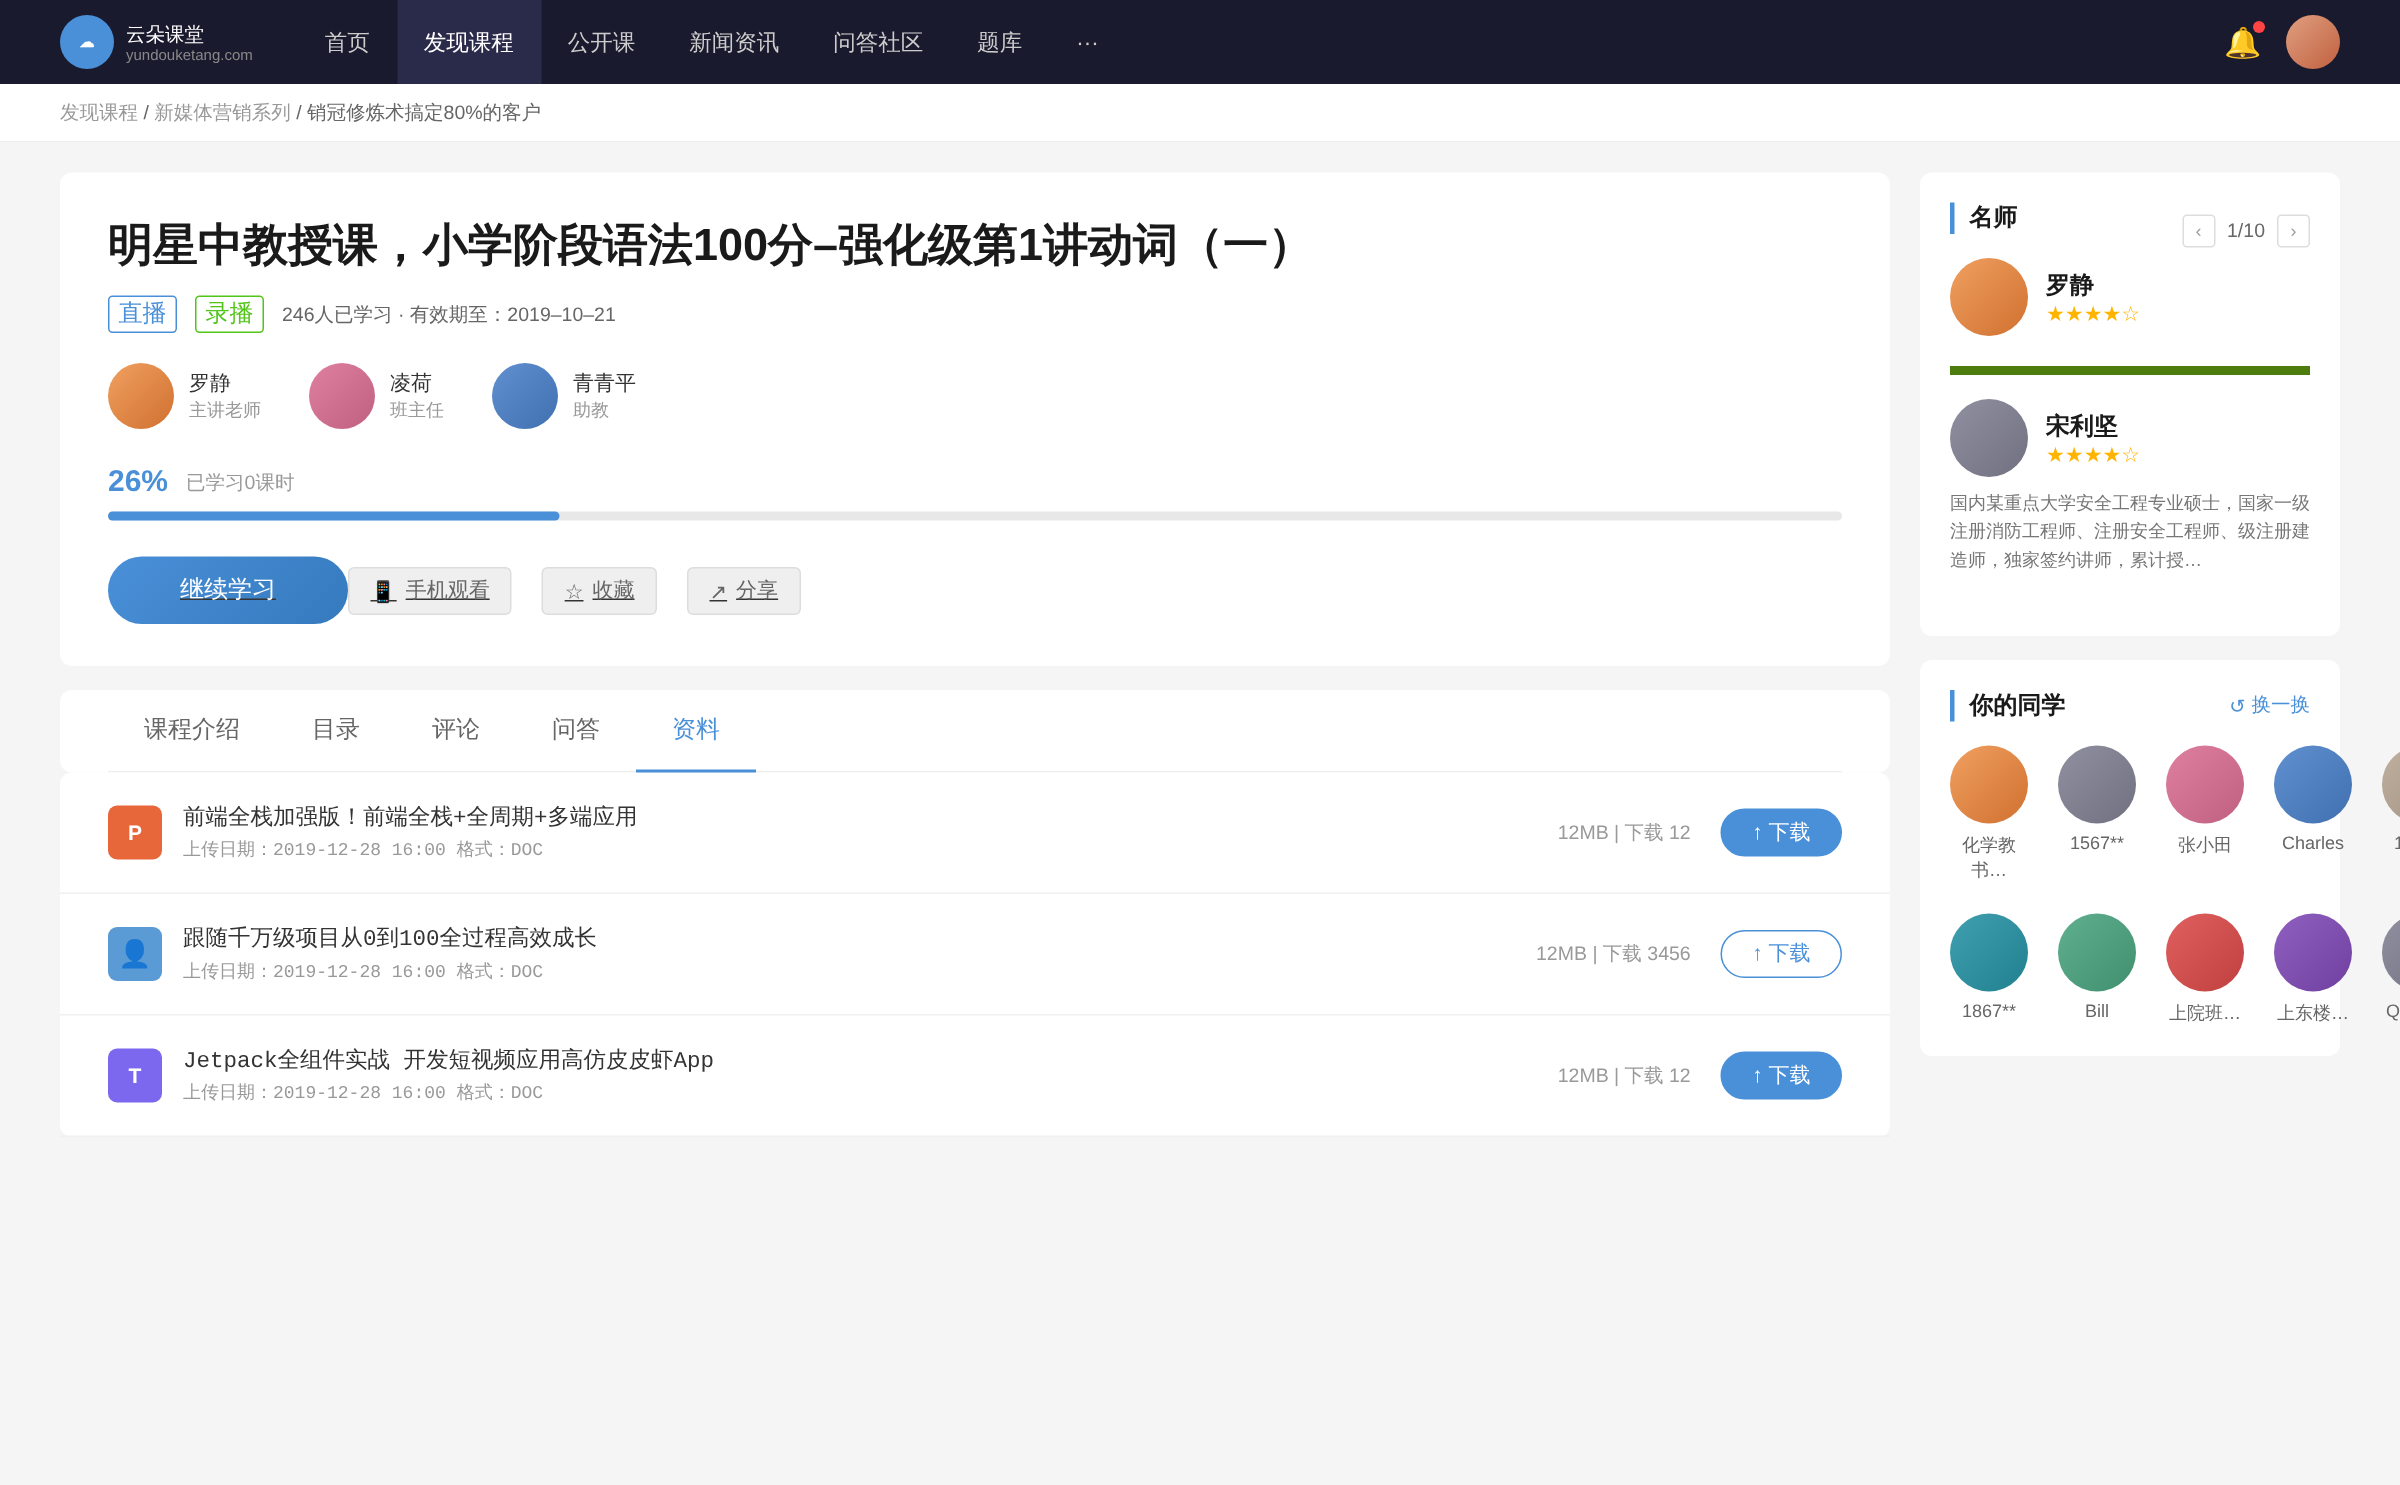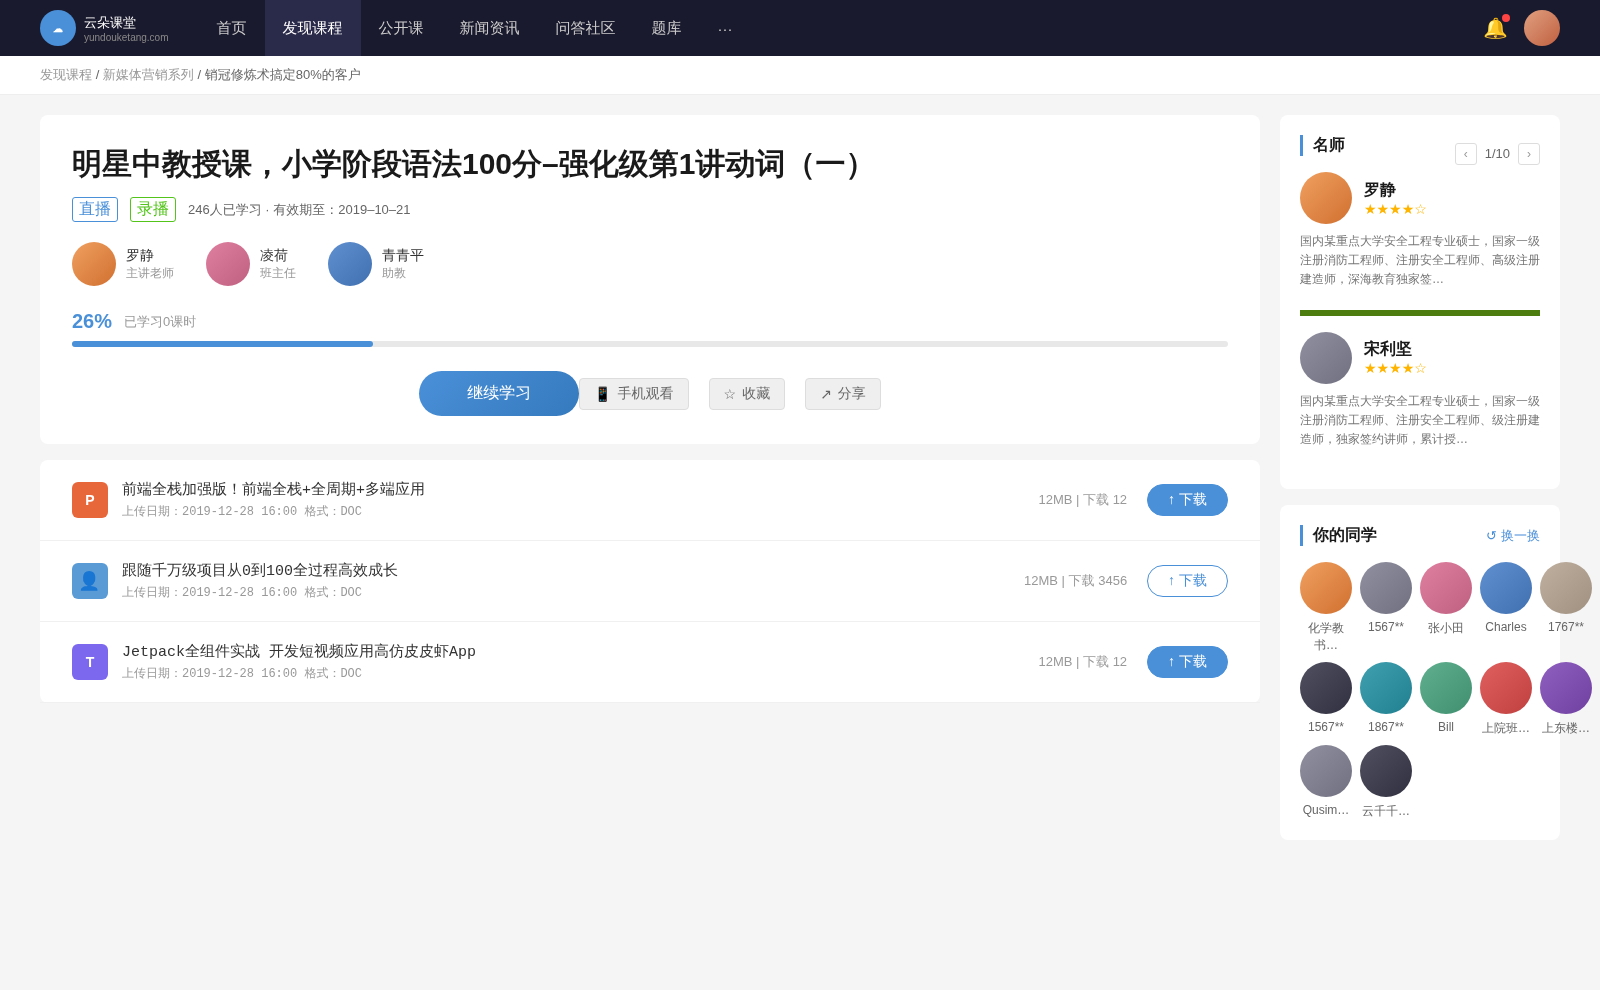--- a/index.html
+++ b/index.html
@@ -43,21 +43,21 @@
 
     
     .progress-section { margin-bottom: 24px; }
     .progress-header { display: flex; align-items: center; gap: 12px; margin-bottom: 8px; }
     .progress-pct { font-size: 20px; font-weight: bold; color: #4a90d9; }
     .progress-label { font-size: 13px; color: #999; }
     .progress-bar-bg { width: 100%; height: 6px; background: #e8e8e8; border-radius: 3px; }
     .progress-bar-fill { height: 6px; background: #4a90d9; border-radius: 3px; }
 
     
-    .actions { display: flex; align-items: center; justify-content: center; }
+    .actions { display: flex; align-items: center; justify-content: flex-start; text-decoration: underline; }
     .btn-continue { background: linear-gradient(135deg, #4a90d9, #357abd); color: white; border: none; border-radius: 24px; padding: 12px 48px; font-size: 16px; cursor: pointer; }
     .action-btns { display: flex; gap: 20px; }
     .action-btn { display: flex; align-items: center; gap: 6px; color: #666; font-size: 14px; cursor: pointer; border: 1px solid #ddd; border-radius: 4px; padding: 6px 14px; }
 
     
     .tabs-section { background: white; border-radius: 8px; padding: 0 32px; }
     .tabs { display: flex; gap: 0; border-bottom: 1px solid #eee; }
     .tab { padding: 16px 24px; font-size: 16px; color: #666; cursor: pointer; border-bottom: 2px solid transparent; margin-bottom: -1px; }
     .tab.active { color: #4a90d9; border-bottom-color: #4a90d9; }
 
@@ -81,21 +81,21 @@
     .teacher-card { margin-bottom: 20px; }
     .teacher-card-header { display: flex; align-items: center; gap: 12px; margin-bottom: 8px; }
     .teacher-card-avatar { width: 52px; height: 52px; border-radius: 50%; flex-shrink: 0; }
     .teacher-card-name { font-size: 16px; font-weight: bold; color: #1a1a1a; }
     .stars { color: #ffb400; font-size: 14px; }
     .teacher-card-desc { font-size: 12px; color: #777; line-height: 1.6; }
 
     
     .classmates-header { display: flex; align-items: center; margin-bottom: 16px; }
     .refresh-btn { margin-left: auto; color: #4a90d9; font-size: 13px; cursor: pointer; display: flex; align-items: center; gap: 4px; }
-    .classmates-grid { display: grid; grid-template-columns: repeat(5, 1fr); gap: 8px; }
+    .classmates-grid { display: grid; grid-template-columns: repeat(6, 1fr); gap: 20px; }
     .classmate-item { display: flex; flex-direction: column; align-items: center; gap: 6px; }
     .classmate-avatar { width: 52px; height: 52px; border-radius: 50%; overflow: hidden; }
     .classmate-name { font-size: 12px; color: #666; text-align: center; }
 
     
     .av-orange { background: linear-gradient(135deg, #f0a060, #d07030); }
     .av-blue { background: linear-gradient(135deg, #6090d0, #4070b0); }
     .av-pink { background: linear-gradient(135deg, #e080a0, #c06080); }
     .av-gray { background: linear-gradient(135deg, #9090a0, #707080); }
     .av-green { background: linear-gradient(135deg, #60b090, #409070); }
@@ -200,20 +200,29 @@
             <span>收藏</span>
           </button>
           <button class="action-btn">
             <span>↗</span>
             <span>分享</span>
           </button>
         </div>
       </div>
     </div>
 
+    <div class="tabs-section">
+      <div class="tabs">
+        <div class="tab">课程介绍</div>
+        <div class="tab">目录</div>
+        <div class="tab">评论</div>
+        <div class="tab">问答</div>
+        <div class="tab active">资料</div>
+      </div>
+    </div>
 
     <div class="resource-list">
 
       <div class="resource-item">
         <div class="resource-icon" style="background:#e8673a;">P</div>
         <div class="resource-info">
           <div class="resource-name">前端全栈加强版！前端全栈+全周期+多端应用</div>
           <div class="resource-meta">上传日期：2019-12-28  16:00    格式：DOC</div>
         </div>
         <div class="resource-size">12MB  |  下载 12</div>
@@ -260,21 +269,20 @@
       </div>
 
       <div class="teacher-card">
         <div class="teacher-card-header">
           <div class="teacher-card-avatar av-orange"></div>
           <div>
             <div class="teacher-card-name">罗静</div>
             <div class="stars">★★★★☆</div>
           </div>
         </div>
-        <div class="teacher-card-desc">国内某重点大学安全工程专业硕士，国家一级注册消防工程师、注册安全工程师、高级注册建造师，深海教育独家签…</div>
       </div>
 
       <div style="border-top:6px solid #4d7c0f;padding-top:16px;" class="teacher-card">
         <div class="teacher-card-header">
           <div class="teacher-card-avatar av-gray"></div>
           <div>
             <div class="teacher-card-name">宋利坚</div>
             <div class="stars">★★★★☆</div>
           </div>
         </div>

